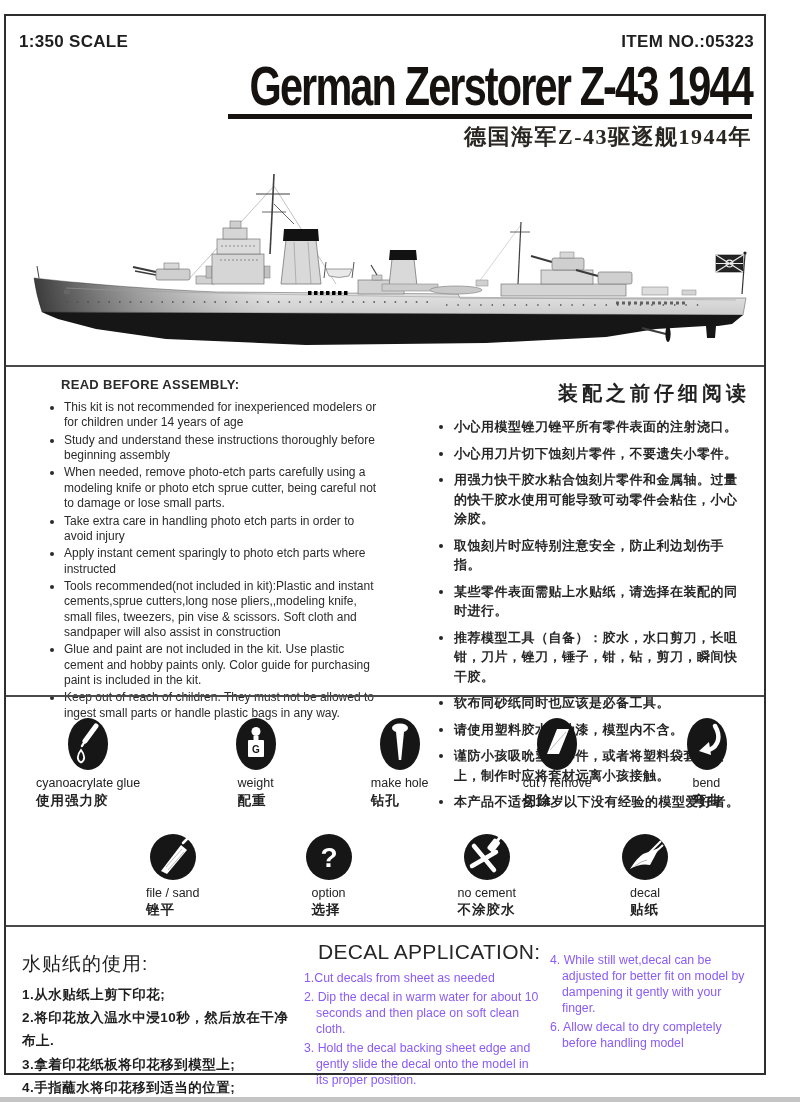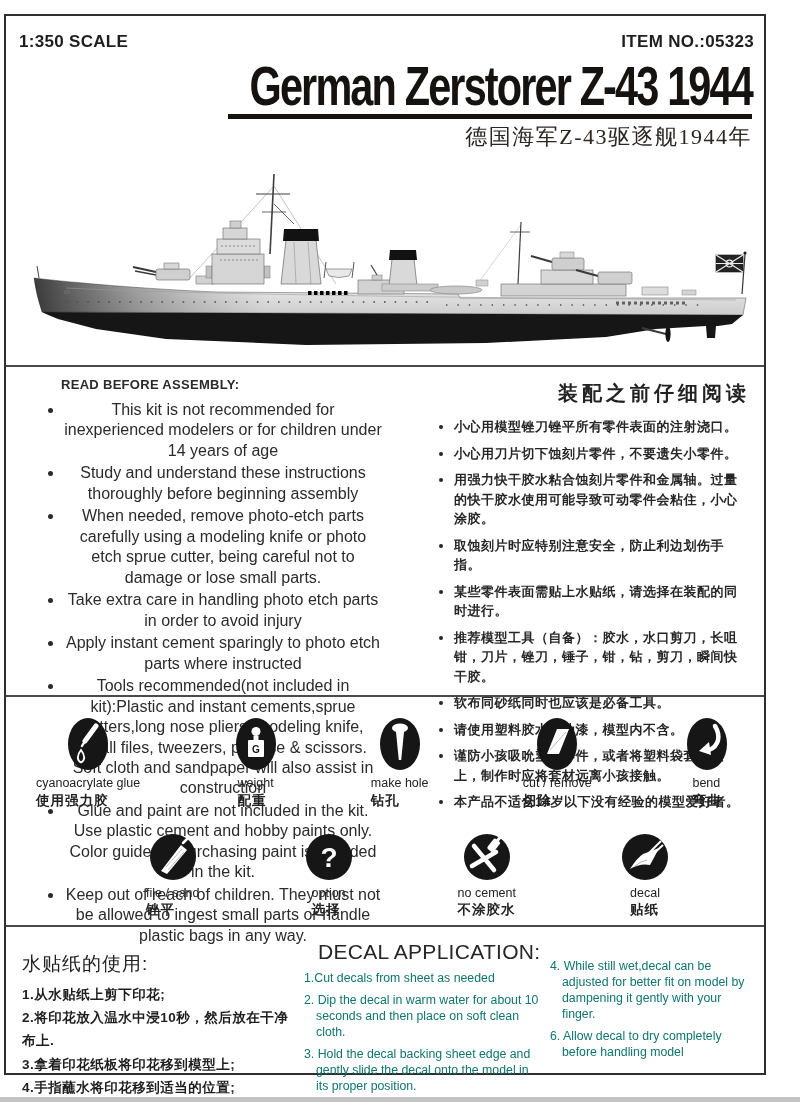--- a/index.html
+++ b/index.html
@@ -15,30 +15,30 @@
   
   .hdr{position:absolute;top:0;left:0;right:0;height:150px;padding:16px 10px 0 13px;box-sizing:border-box;}
   .hdr-meta{display:flex;justify-content:space-between;font-size:17px;font-weight:700;letter-spacing:.3px;}
   .title-wrap{text-align:right;margin-top:9px;padding-right:2px;}
   .main-title{
     display:inline-block;font-size:56px;line-height:50px;font-weight:700;
     letter-spacing:-2.5px;color:#161210;white-space:nowrap;
     transform:scaleX(.74);transform-origin:100% 50%;
   }
   .title-rule{height:5px;background:#161210;width:524px;margin:3px 2px 3px auto;}
-  .sub-title{text-align:right;font-size:22px;font-weight:400;letter-spacing:1.5px;color:#2a2622;padding-right:2px;
+  .sub-title{text-align:right;font-size:22px;font-weight:700;letter-spacing:1.5px;color:#2a2622;padding-right:2px;
     font-family:"Liberation Serif","DejaVu Serif",serif;}
   
   .ship{position:absolute;top:150px;left:0;width:758px;height:199px;}
   
   .assembly{position:absolute;top:349px;left:0;right:0;height:328px;border-top:2px solid #4a4a4a;display:flex;box-sizing:content-box;}
   .as-en{width:404px;box-sizing:border-box;padding:10px 28px 0 40px;}
   .as-en h3{font-size:13px;font-weight:700;letter-spacing:.3px;margin:0 0 8px 15px;color:#2b2b2b;}
   ul.blt{margin:0;padding-left:18px;list-style:disc;}
-  .as-en li{font-size:16px;line-height:1.28;margin-bottom:2px;color:#2b2b2b;text-align:center;}
+  .as-en li{font-size:12px;line-height:1.28;margin-bottom:2px;color:#2b2b2b;}
   .as-cn{flex:1;box-sizing:border-box;padding:13px 14px 0 26px;}
   .as-cn h3{font-size:20px;font-weight:700;letter-spacing:4px;margin:0 0 10px 20px;color:#222;
     font-family:"Liberation Serif","DejaVu Serif",serif;text-align:right;}
   .as-cn li{font-size:13px;line-height:1.5;letter-spacing:.5px;margin-bottom:7px;font-weight:600;color:#262626;}
   
   .symbols{position:absolute;top:679px;left:0;right:0;height:228px;border-top:2px solid #4a4a4a;}
   .sym-row{display:flex;justify-content:space-between;align-items:flex-start;}
   .sym-row.r1{padding:20px 36px 0 30px;}
   .sym-row.r2{padding:22px 95px 0 140px;}
   .sym{display:flex;flex-direction:column;align-items:center;}
@@ -46,21 +46,21 @@
   .sym-label{margin-top:5px;text-align:left;}
   .sym-en{font-size:12.5px;line-height:1.25;color:#222;}
   .sym-cn{font-size:13.5px;line-height:1.4;letter-spacing:1px;font-weight:700;color:#222;}
   
   .decal{position:absolute;top:909px;left:0;right:0;bottom:0;border-top:2px solid #4a4a4a;display:flex;}
   .dc1{width:296px;box-sizing:border-box;padding:16px 0 0 16px;}
   .dc1 h3{font-size:19px;font-weight:400;letter-spacing:1px;margin:8px 0 6px 0;}
   .dc1 .step{font-size:13.5px;line-height:1.72;letter-spacing:.5px;font-weight:600;}
   .dc2{width:244px;box-sizing:border-box;padding:13px 4px 0 2px;}
   .dc2 h3{font-size:21px;font-weight:400;letter-spacing:.3px;margin:0 0 7px 14px;color:#262626;}
-  .en-step{font-size:12.3px;line-height:1.3;margin-bottom:3px;color:#0f766e;padding-left:12px;text-indent:-12px;margin-top:6px;}
+  .en-step{font-size:12.3px;line-height:1.3;margin-bottom:3px;color:#8b5cf6;padding-left:12px;text-indent:-12px;}
   .dc3{flex:1;box-sizing:border-box;padding:26px 10px 0 4px;}
   
   .footer{position:absolute;left:19px;top:1103px;width:762px;height:22px;font-family:Liberation Serif, serif;}
   .footer .fno{position:absolute;left:2px;top:0;font-size:17px;font-weight:700;}
   .footer .fpg{position:absolute;left:0;right:0;text-align:center;top:0;font-size:17px;font-weight:700;}
   .bottom-strip{position:absolute;left:0;bottom:0;width:100%;height:5px;background:#c4c4c4;}
 </style>
 </head>
 <body>
 

